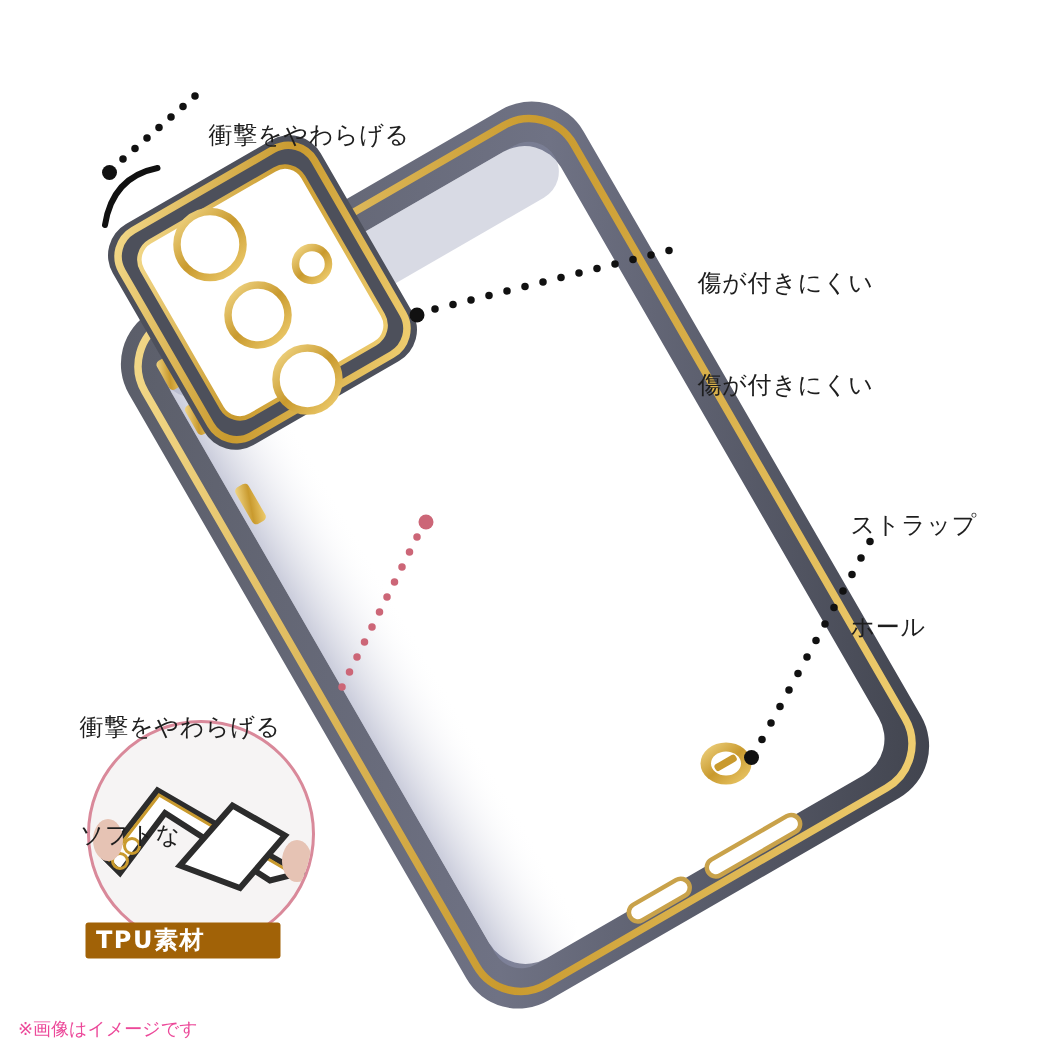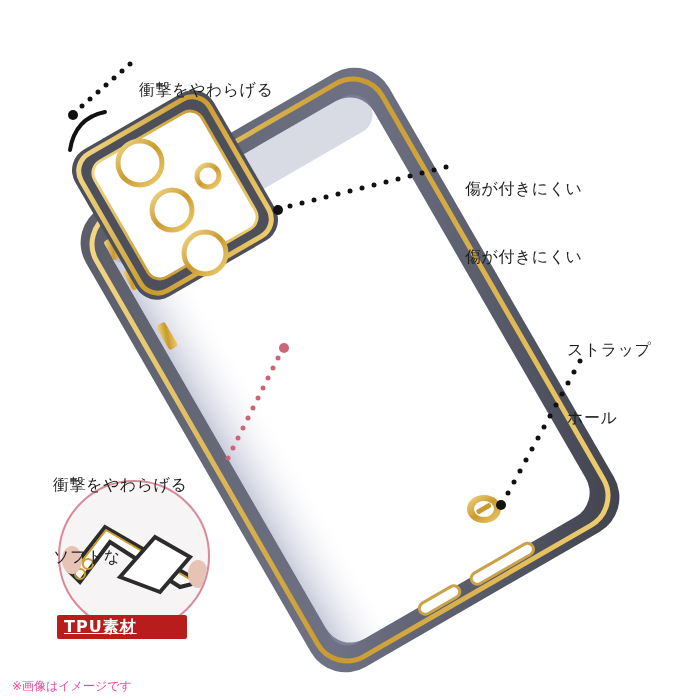--- a/index.html
+++ b/index.html
@@ -13,23 +13,23 @@
     .label {
       position: absolute; font-size: 16px; line-height: 24px;
       letter-spacing: 0.5px; color: #1e1e1e; white-space: nowrap;
     }
     .label span { display: block; margin-top: 44px; }
     #lbl-corner { left: 139px; top: 34px; }
     #lbl-lens { left: 465px; top: 133px; }
     #lbl-strap { left: 567px; top: 294px; }
     #lbl-tpu { left: 53px; top: 427px; line-height: 28px; }
     .tpu-badge {
-      display: inline-block; background: #b91c1c; color: #ffffff;
+      display: inline-block; background: #a16207; color: #ffffff;
       padding: 0 7px; border-radius: 2px; font-size: 16px; line-height: 24px;
-      margin-left: 4px; font-weight: bold; letter-spacing: 1px; text-decoration: underline;
+      margin-left: 4px; font-weight: bold; letter-spacing: 1px;
     }
     .note { position: absolute; left: 12px; top: 678px; font-size: 12px; color: #ec4899; }
     .inset {
       position: absolute; left: 58px; top: 480px; width: 148px; height: 148px;
       border-radius: 50%; border: 2px solid #d9899a; overflow: hidden;
       background: #f6f4f4;
     }
   </style>
 </head>
 <body>

